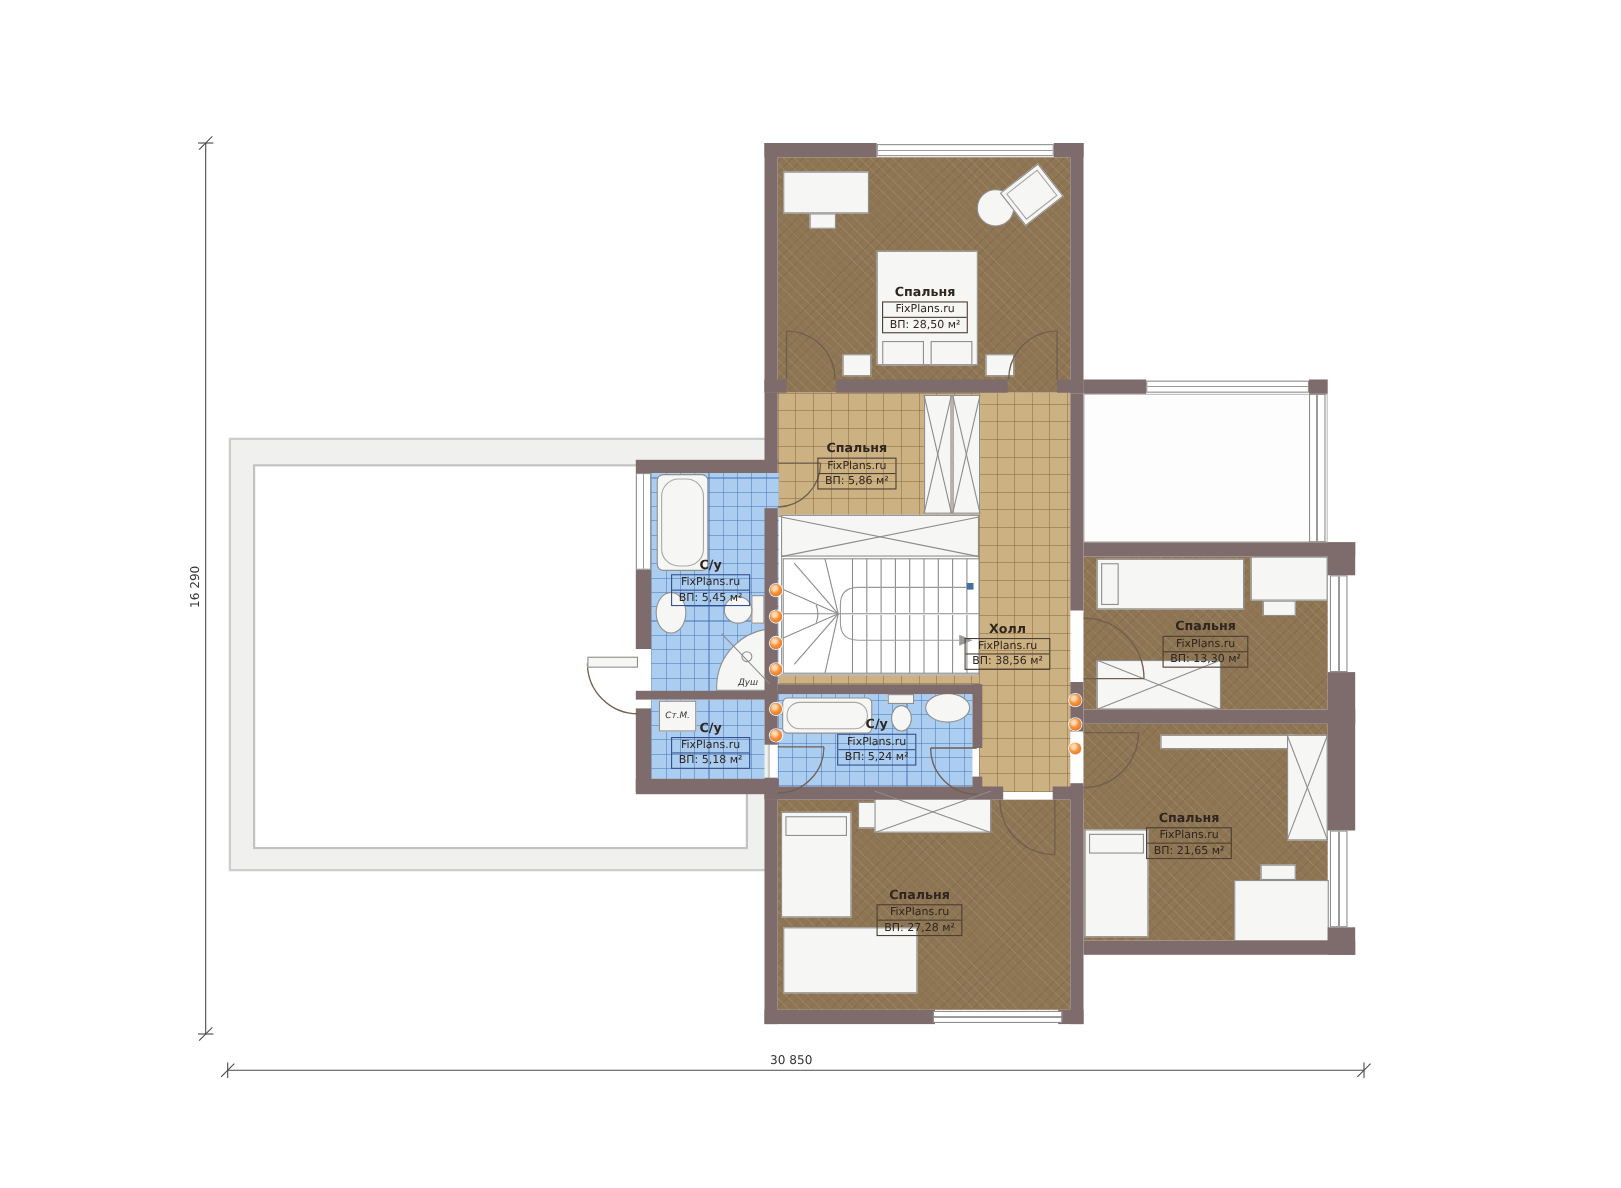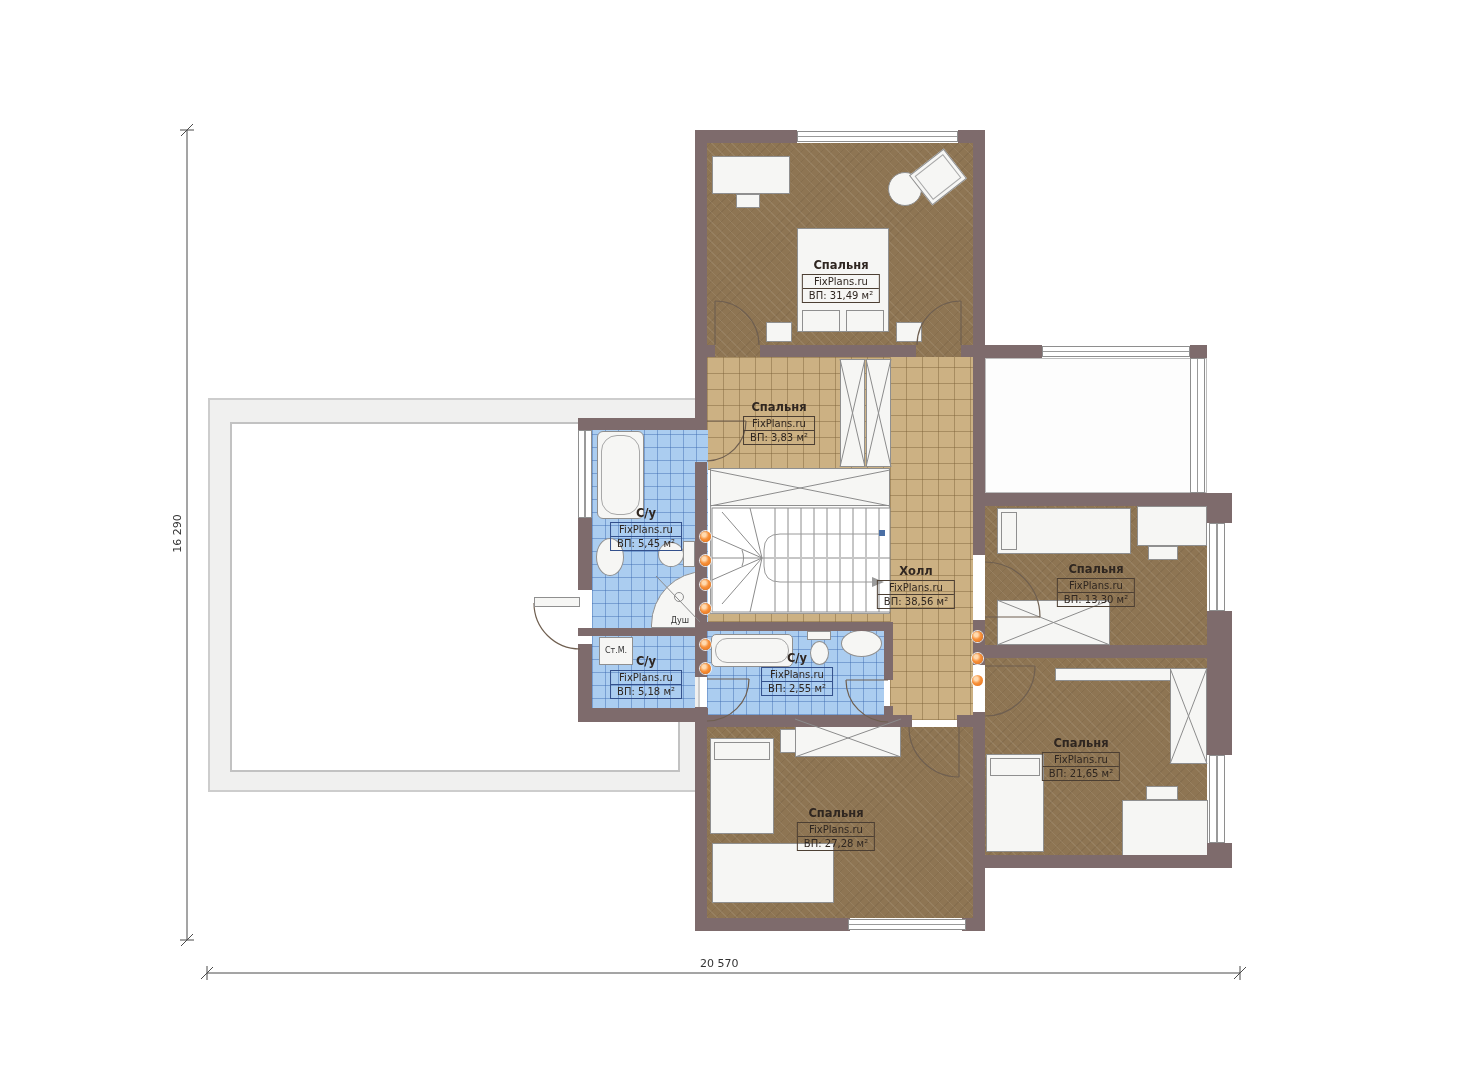--- a/index.html
+++ b/index.html
@@ -34,21 +34,21 @@
     background:radial-gradient(circle at 38% 35%,#ffd9ae 0 18%,#f8923c 45%,#e06a10 100%);
     box-shadow:0 0 0 1px rgba(255,255,255,.85);}
   
   .room-label{position:absolute;transform:translateX(-50%);text-align:center;color:#2f2620;z-index:30;white-space:nowrap;}
   .rl-name{font-weight:bold;font-size:11.5px;margin-bottom:2px;}
   .rl-box{display:inline-block;border:1px solid #4c3f33;}
   .bath .rl-box{border-color:#33508c;}
   .bath .rl-brand{border-bottom-color:#33508c !important;}
   .rl-brand{padding:1px 6px;border-bottom:1px solid #4c3f33;font-size:10px;}
   .rl-area{padding:1px 6px;font-size:10px;}
-  .tiny-label{position:absolute;font-size:8px;color:#333;z-index:30;transform:translateX(-50%);white-space:nowrap;}
+  .tiny-label{position:absolute;font-size:8px;color:#333;z-index:30;transform:translateX(-50%);white-space:nowrap;font-style:italic;}
   .dim-label{position:absolute;font-size:11px;color:#333;z-index:30;}
 </style>
 </head>
 <body>
 
 <div id="canvas">
 
   <div class="abs terr-outer" style="left:208px;top:398px;width:492px;height:394px"></div>
   <div class="abs terr-inner" style="left:230px;top:422px;width:450px;height:350px"></div>
 
@@ -289,54 +289,54 @@
     <i class="heat-dot" style="left:700px;top:603px"></i>
     <i class="heat-dot" style="left:700px;top:639px"></i>
     <i class="heat-dot" style="left:700px;top:663px"></i>
     <i class="heat-dot" style="left:972px;top:631px"></i>
     <i class="heat-dot" style="left:972px;top:653px"></i>
     <i class="heat-dot" style="left:972px;top:675px"></i>
   </div>
 
   <div class="room-label" style="left:841px;top:258px">
     <div class="rl-name">Спальня</div>
-    <div class="rl-box"><div class="rl-brand">FixPlans.ru</div><div class="rl-area">ВП: 31,49 м²</div></div>
+    <div class="rl-box"><div class="rl-brand">FixPlans.ru</div><div class="rl-area">ВП: 28,50 м²</div></div>
   </div>
   <div class="room-label" style="left:779px;top:400px">
     <div class="rl-name">Спальня</div>
-    <div class="rl-box"><div class="rl-brand">FixPlans.ru</div><div class="rl-area">ВП: 3,83 м²</div></div>
+    <div class="rl-box"><div class="rl-brand">FixPlans.ru</div><div class="rl-area">ВП: 5,86 м²</div></div>
   </div>
   <div class="room-label bath" style="left:646px;top:506px">
     <div class="rl-name">С/у</div>
     <div class="rl-box"><div class="rl-brand">FixPlans.ru</div><div class="rl-area">ВП: 5,45 м²</div></div>
   </div>
   <div class="room-label" style="left:916px;top:564px">
     <div class="rl-name">Холл</div>
     <div class="rl-box"><div class="rl-brand">FixPlans.ru</div><div class="rl-area">ВП: 38,56 м²</div></div>
   </div>
   <div class="room-label" style="left:1096px;top:562px">
     <div class="rl-name">Спальня</div>
     <div class="rl-box"><div class="rl-brand">FixPlans.ru</div><div class="rl-area">ВП: 13,30 м²</div></div>
   </div>
   <div class="room-label bath" style="left:646px;top:654px">
     <div class="rl-name">С/у</div>
     <div class="rl-box"><div class="rl-brand">FixPlans.ru</div><div class="rl-area">ВП: 5,18 м²</div></div>
   </div>
   <div class="room-label bath" style="left:797px;top:651px">
     <div class="rl-name">С/у</div>
-    <div class="rl-box"><div class="rl-brand">FixPlans.ru</div><div class="rl-area">ВП: 2,55 м²</div></div>
+    <div class="rl-box"><div class="rl-brand">FixPlans.ru</div><div class="rl-area">ВП: 5,24 м²</div></div>
   </div>
   <div class="room-label" style="left:1081px;top:736px">
     <div class="rl-name">Спальня</div>
     <div class="rl-box"><div class="rl-brand">FixPlans.ru</div><div class="rl-area">ВП: 21,65 м²</div></div>
   </div>
   <div class="room-label" style="left:836px;top:806px">
     <div class="rl-name">Спальня</div>
     <div class="rl-box"><div class="rl-brand">FixPlans.ru</div><div class="rl-area">ВП: 27,28 м²</div></div>
   </div>
 
   <span class="tiny-label" style="left:616px;top:646px">Ст.М.</span>
   <span class="tiny-label" style="left:680px;top:616px">Душ</span>
 
   <span class="dim-label" style="left:158px;top:527px;transform:rotate(-90deg)">16 290</span>
-  <span class="dim-label" style="left:700px;top:957px">20 570</span>
+  <span class="dim-label" style="left:700px;top:957px">30 850</span>
 
 </div>
 
 </body></html>

